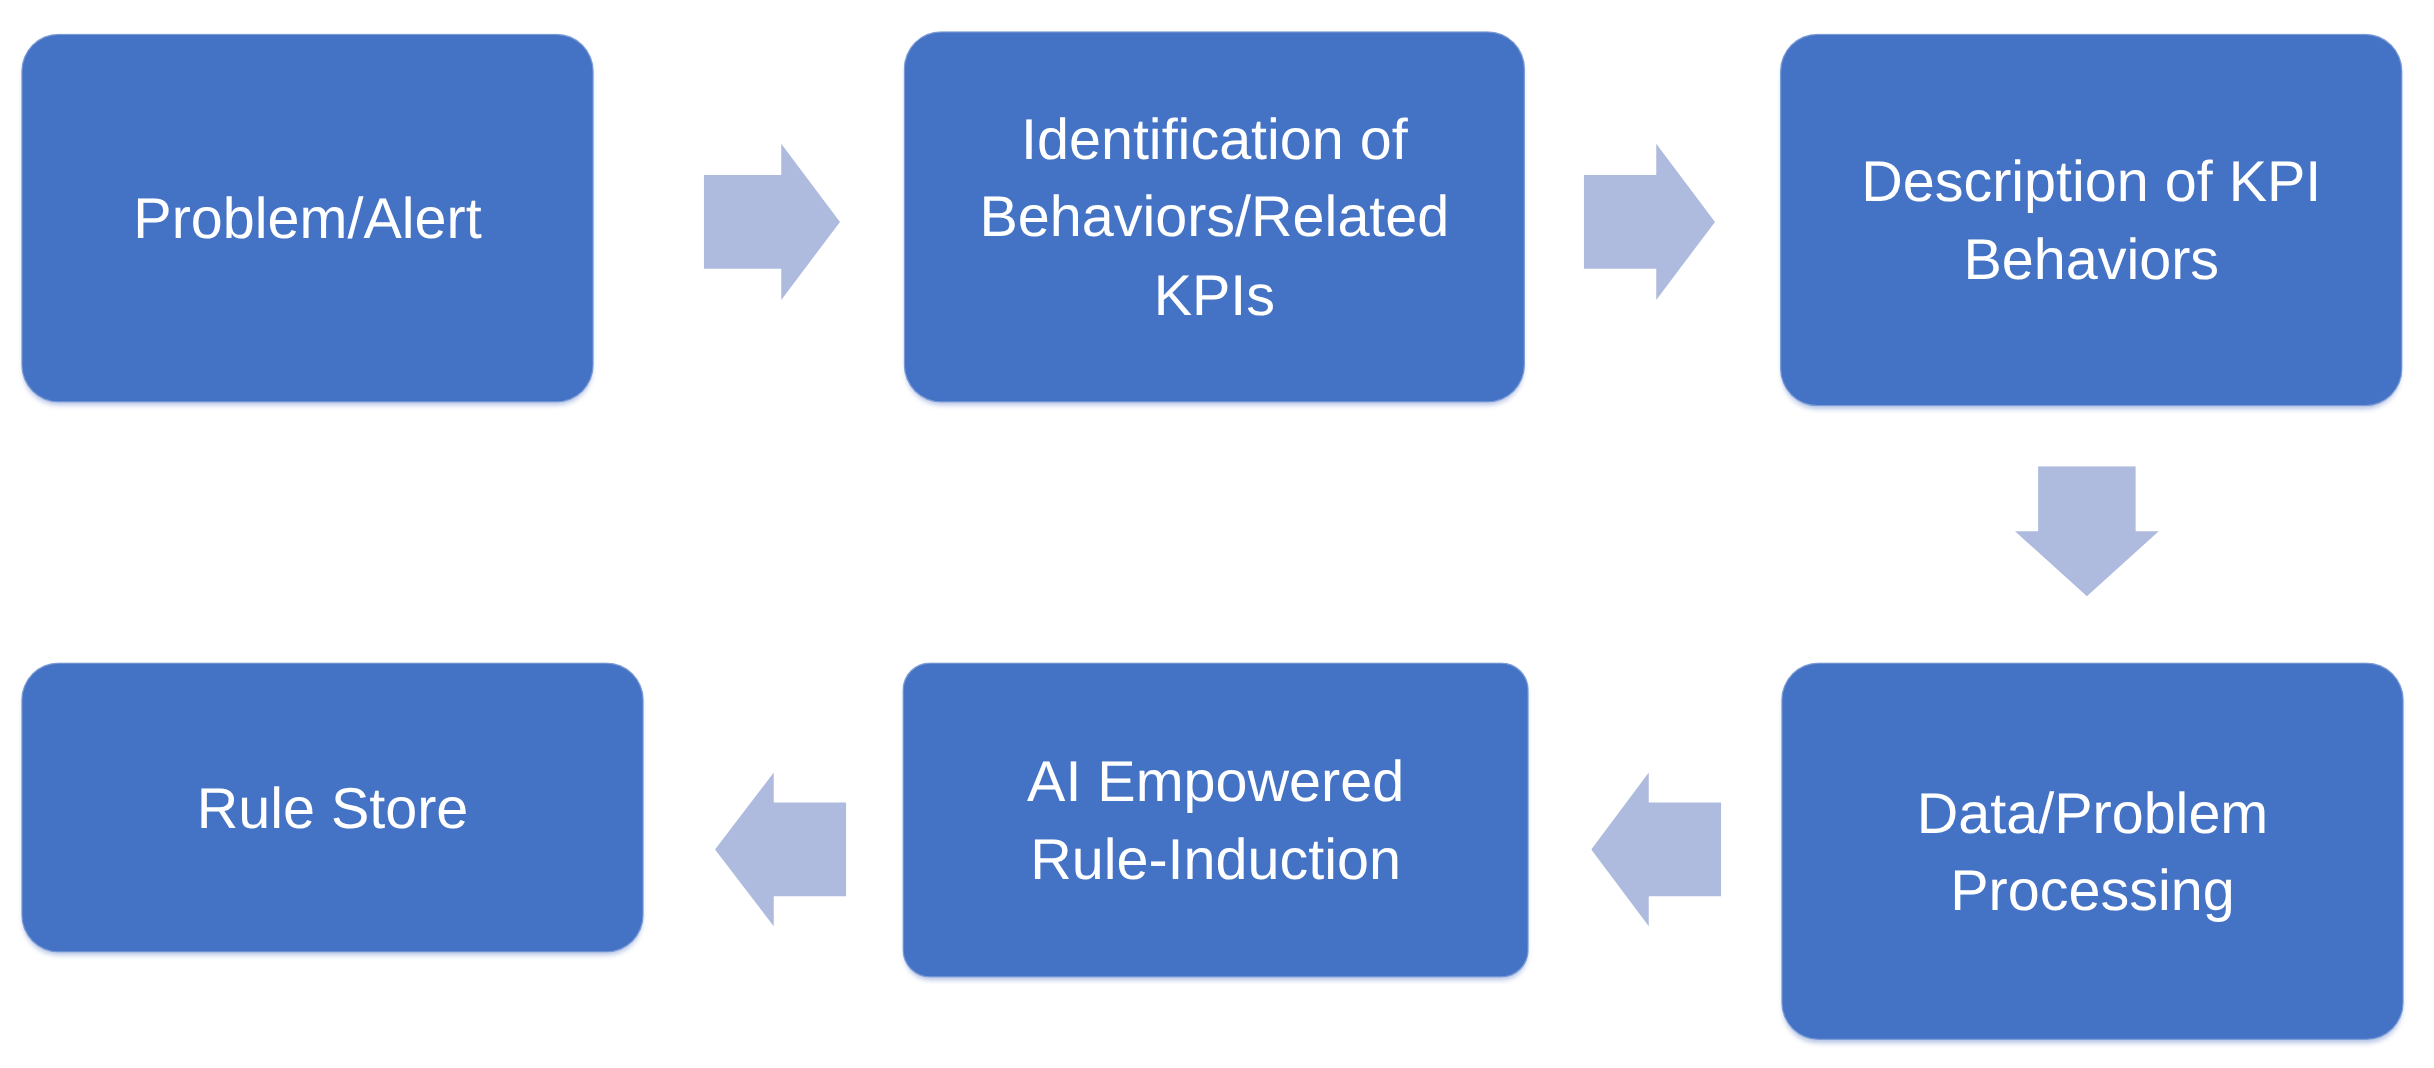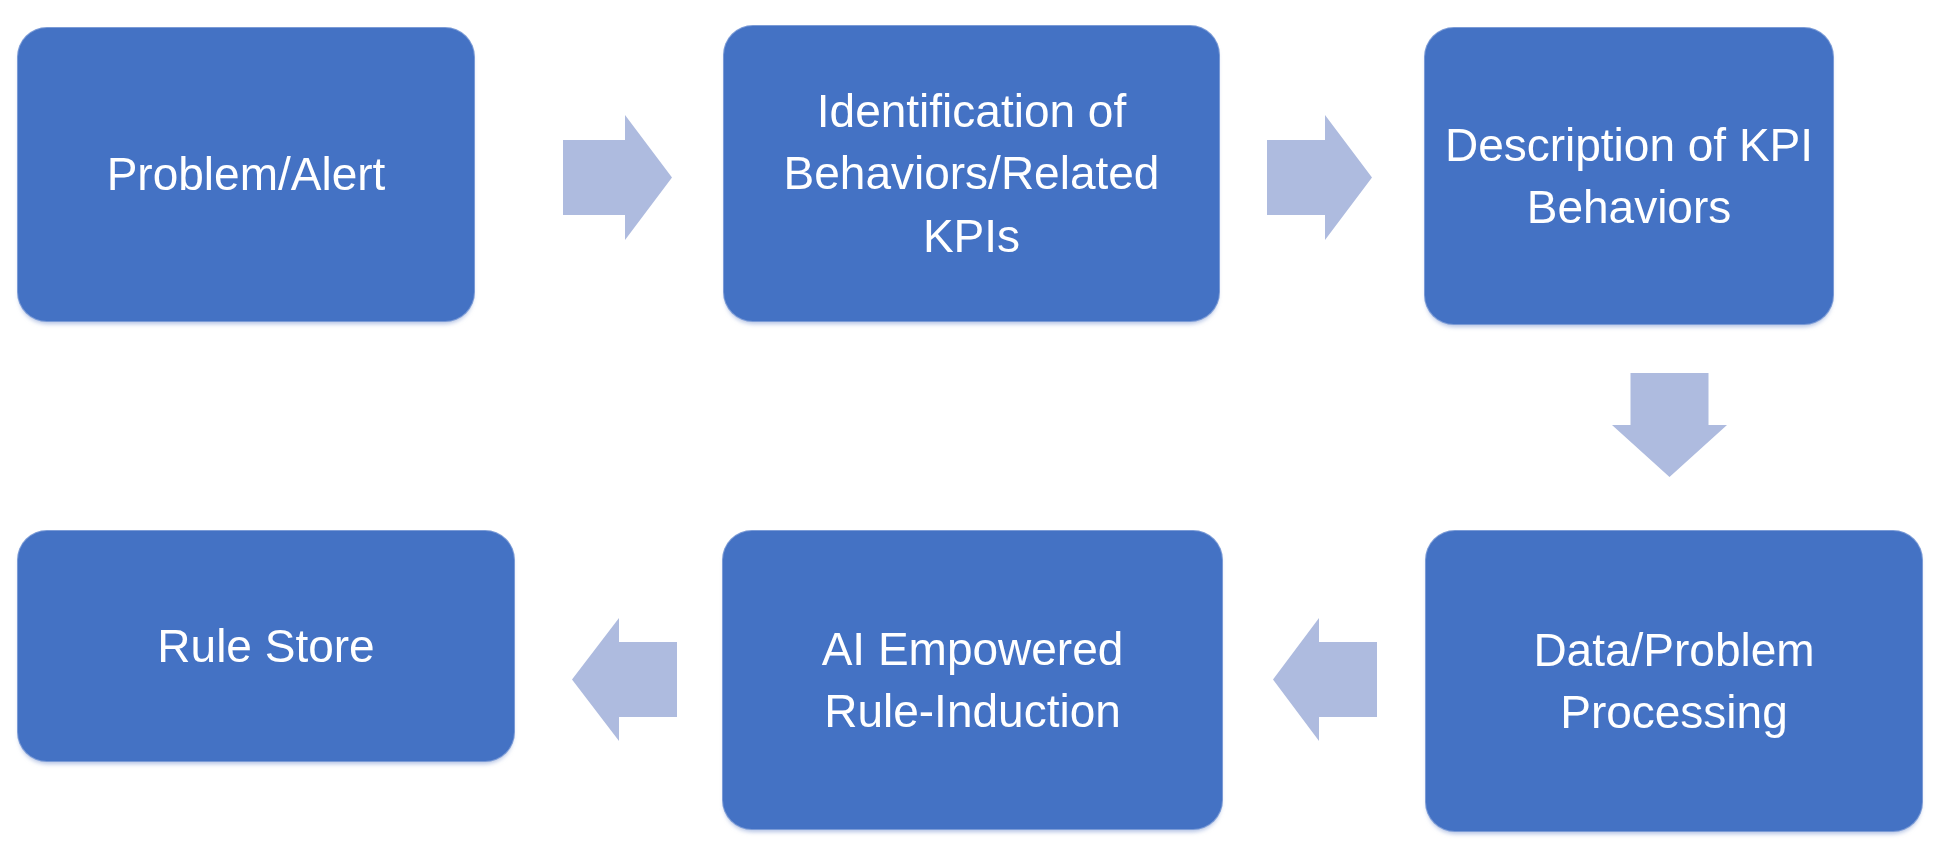--- a/index.html
+++ b/index.html
@@ -53,30 +53,30 @@
   <div class="flow-box" style="left:17px; top:27px; width:458px; height:295px;">
     <span>Problem/Alert</span>
   </div>
 
   <div class="flow-box" style="left:723px; top:25px; width:497px; height:297px;">
     <span>Identification of
 Behaviors/Related
 KPIs</span>
   </div>
 
-  <div class="flow-box" style="left:1424px; top:27px; width:410px; height:298px;">
+  <div class="flow-box" style="left:1424px; top:27px; width:498px; height:298px;">
     <span>Description of KPI
 Behaviors</span>
   </div>
 
   <div class="flow-box" style="left:17px; top:530px; width:498px; height:232px;">
     <span>Rule Store</span>
   </div>
 
-  <div class="flow-box" style="left:722px; top:530px; width:501px; height:300px;">
+  <div class="flow-box" style="left:722px; top:530px; width:501px; height:252px;border-radius:22px;">
     <span>AI Empowered
 Rule-Induction</span>
   </div>
 
   <div class="flow-box" style="left:1425px; top:530px; width:498px; height:302px;">
     <span>Data/Problem
 Processing</span>
   </div>
 
   <svg class="flow-arrow" style="left:563px; top:115px;" width="109" height="125" viewBox="0 0 109 125">

